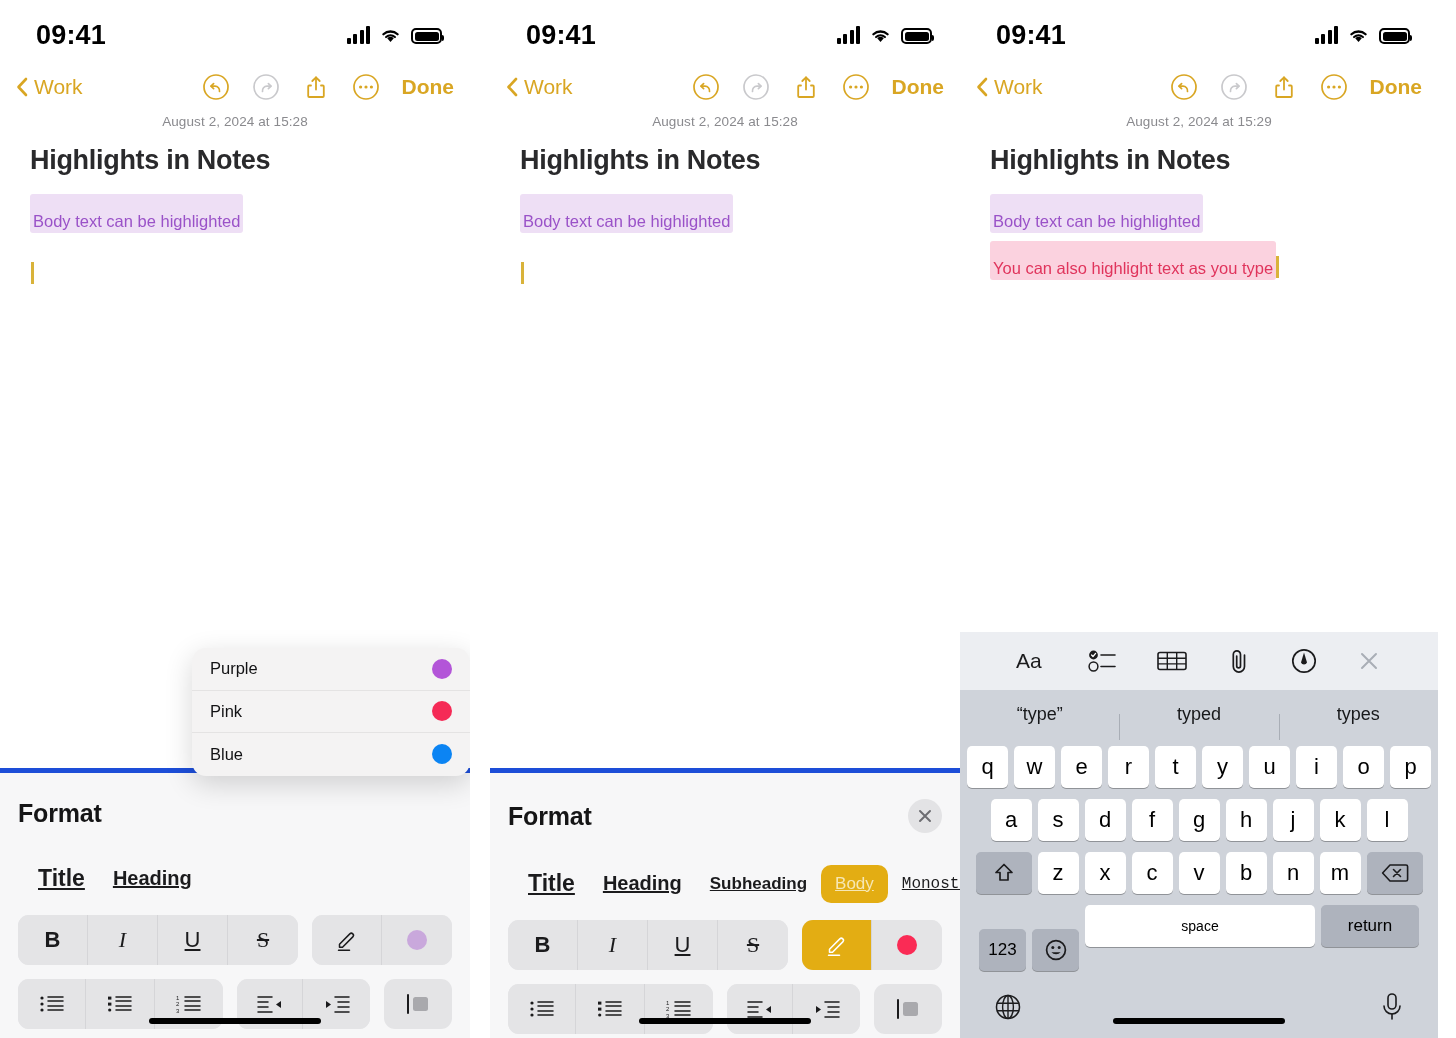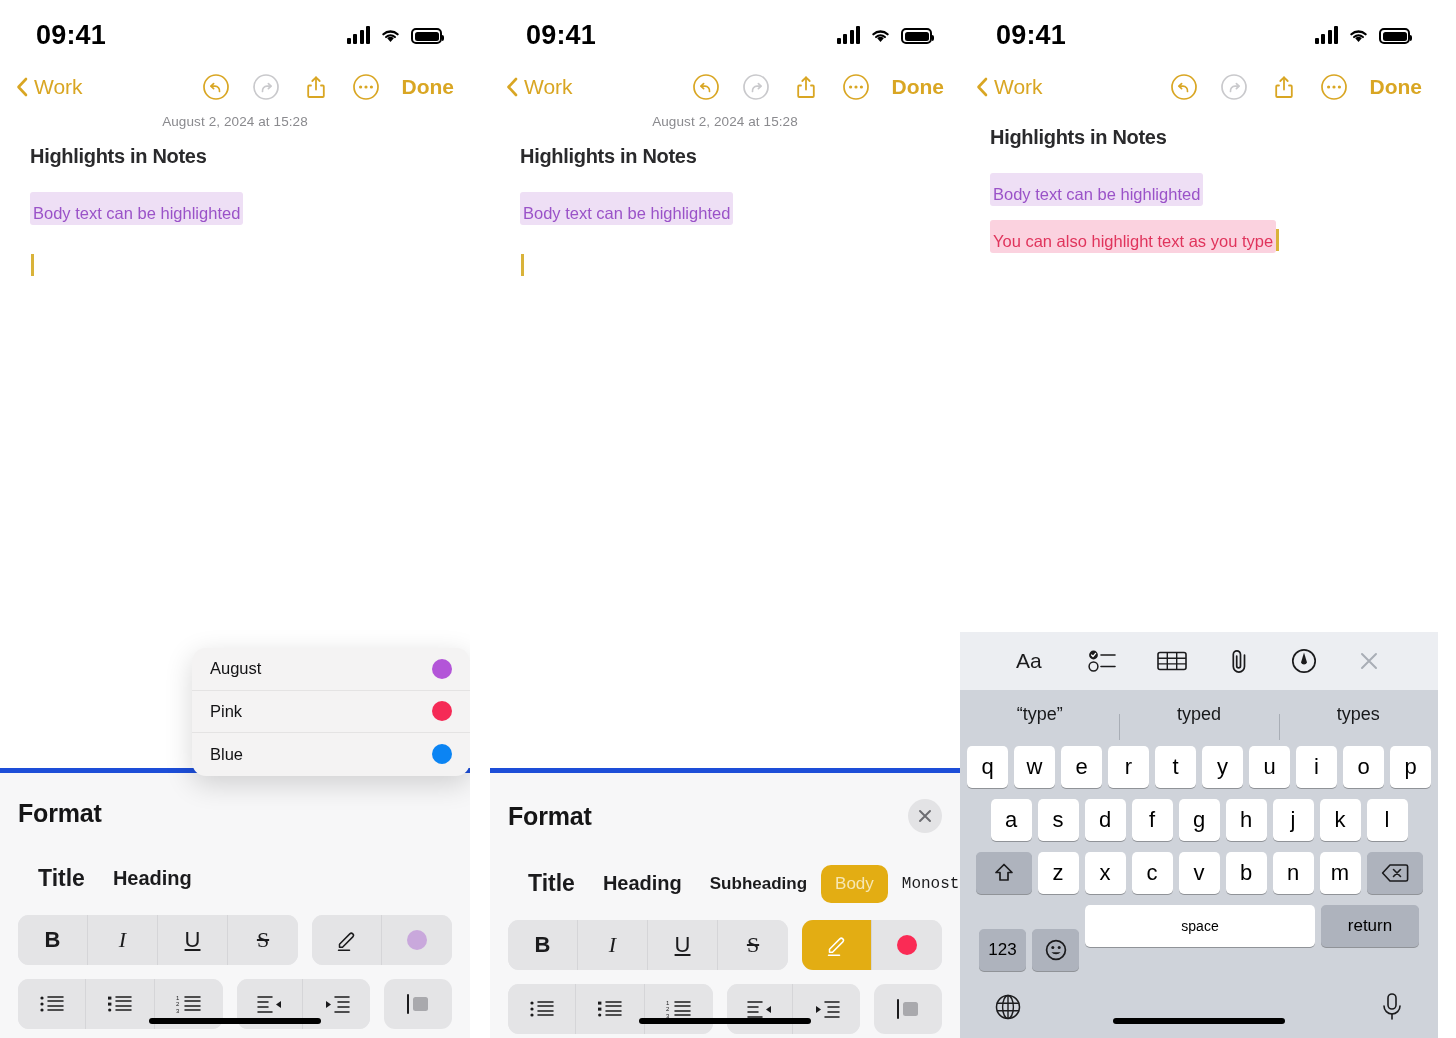--- a/index.html
+++ b/index.html
@@ -59,26 +59,26 @@
   .nav-icons { display:flex; align-items:center; gap: 22px; }
   .nav-ic { width: 28px; height: 28px; cursor: pointer; }
   .nav-done { font-size: 21px; font-weight: bold; color: #d9a623; cursor:pointer; margin-left: 22px; }
 
   
   .note-date {
     text-align: center; font-size: 13.5px; color: #8a8a8e;
     margin-top: 4px; letter-spacing: .1px;
   }
   .note-title {
-    font-size: 20px; font-weight: bold; color: #2a2a2c;
+    font-size: 27px; font-weight: bold; color: #2a2a2c;
     margin: 16px 0 0 30px; letter-spacing: -.3px;
   }
   .note-line { margin: 34px 0 0 30px; font-size: 16.5px; line-height: 1.35; }
   .hl {
-    padding: 12px 3px 3px 3px; border-radius: 3px;
+    padding: 18px 3px 3px 3px; border-radius: 3px;
   }
   .hl-purple { background: #eedff5; color: #9a52c8; }
   .hl-pink   { background: #fbd2df; color: #e0345c; }
   .caret {
     display:inline-block; width: 2.5px; height: 22px;
     background: #d9b33a; vertical-align: -4px;
   }
   .caret-block { margin: 30px 0 0 31px; }
 
   
@@ -95,21 +95,21 @@
     width: 34px; height: 34px; border-radius: 50%;
     background: #e3e3e5; display: flex; align-items:center; justify-content:center;
     cursor: pointer;
   }
   .styles-row {
     display: flex; align-items: center; gap: 0; margin-top: 28px;
     padding-left: 6px;
   }
   .style-btn {
     font-size: 20px; font-weight: bold; color: #1b1b1d;
-    padding: 9px 14px; border-radius: 10px; cursor: pointer; white-space: nowrap;
+    padding: 9px 14px; border-radius: 10px; cursor: pointer; white-space: nowrap; text-decoration: underline;
   }
   .style-btn.s-title { font-size: 23px; }
   .style-btn.s-heading { font-size: 20px; }
   .style-btn.s-sub { font-size: 17px; }
   .style-btn.s-body { font-size: 17px; font-weight: normal; }
   .style-btn.s-mono { font-size: 16px; font-weight: normal; font-family: "Liberation Mono", monospace; }
   .style-btn.active { background: #e3ad13; color: #f6e7b4; }
   .seg {
     display: flex; background: #e4e4e6; border-radius: 11px; overflow: hidden;
   }
@@ -336,21 +336,21 @@
               <rect x="10" y="4" width="15" height="14" rx="2.5" fill="#a9a9ad"></rect>
             </svg>
           </div>
         </div>
       </div>
       <div class="home-ind"></div>
     </div>
 
     <div class="color-menu">
       <div class="color-item">
-        <span>August</span>
+        <span>Purple</span>
         <span class="swatch" style="background:#b355d8"></span>
       </div>
       <div class="color-item">
         <span>Pink</span>
         <span class="swatch" style="background:#f52a56"></span>
       </div>
       <div class="color-item">
         <span>Blue</span>
         <span class="swatch" style="background:#0b84f3"></span>
       </div>
@@ -568,20 +568,21 @@
         <svg class="nav-ic" viewBox="0 0 28 28">
           <circle cx="14" cy="14" r="12" stroke="#d9a623" stroke-width="1.7" fill="none"></circle>
           <circle cx="8.6" cy="14" r="1.6" fill="#d9a623"></circle>
           <circle cx="14" cy="14" r="1.6" fill="#d9a623"></circle>
           <circle cx="19.4" cy="14" r="1.6" fill="#d9a623"></circle>
         </svg>
       </div>
       <div class="nav-done">Done</div>
     </div>
 
+    <div class="note-date">August 2, 2024 at 15:29</div>
     <div class="note-title">Highlights in Notes</div>
     <div class="note-line">
       <span class="hl hl-purple">Body text can be highlighted</span>
     </div>
     <div class="note-line" style="margin-top:24px">
       <span class="hl hl-pink">You can also highlight text as you type</span><span class="caret"></span>
     </div>
 
     <div class="kb-wrap">
       <div class="kb-toolbar">

